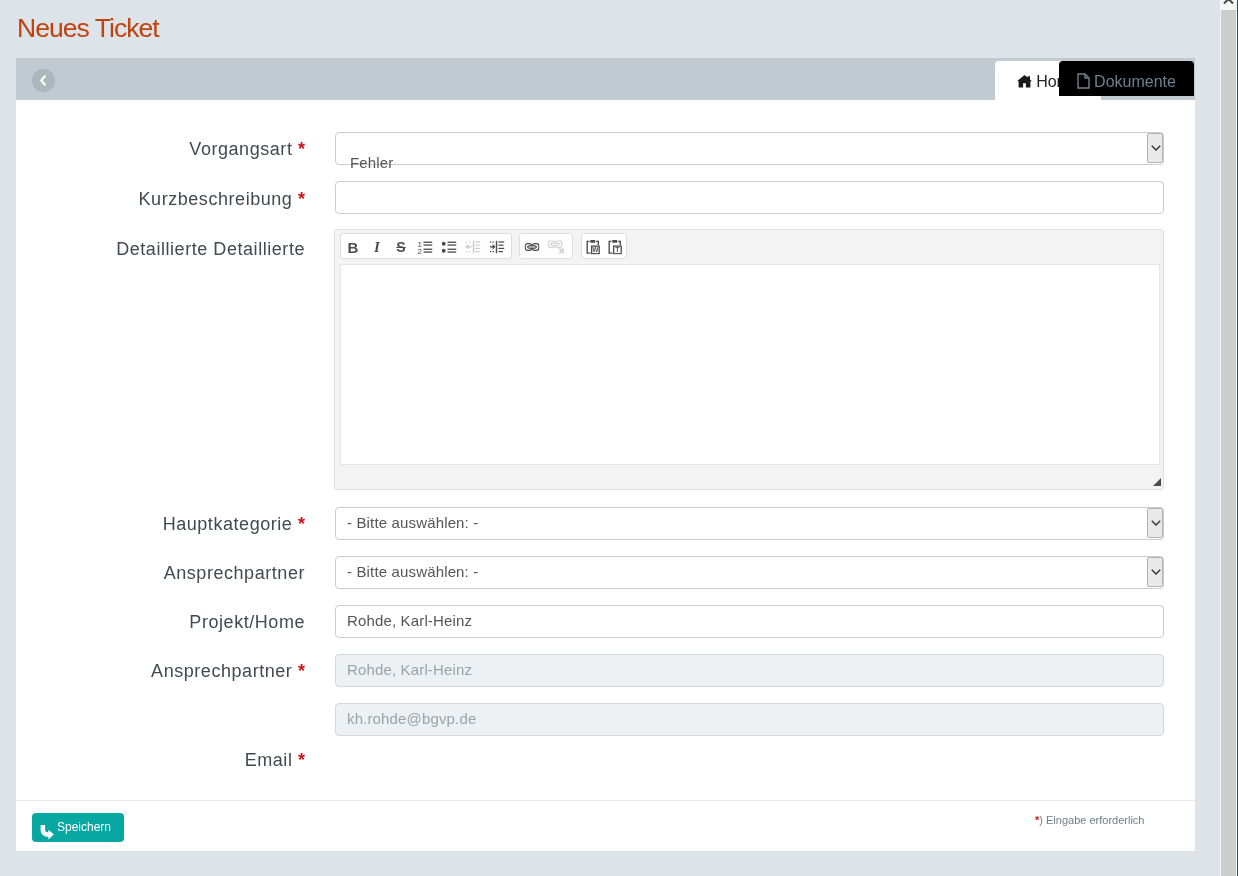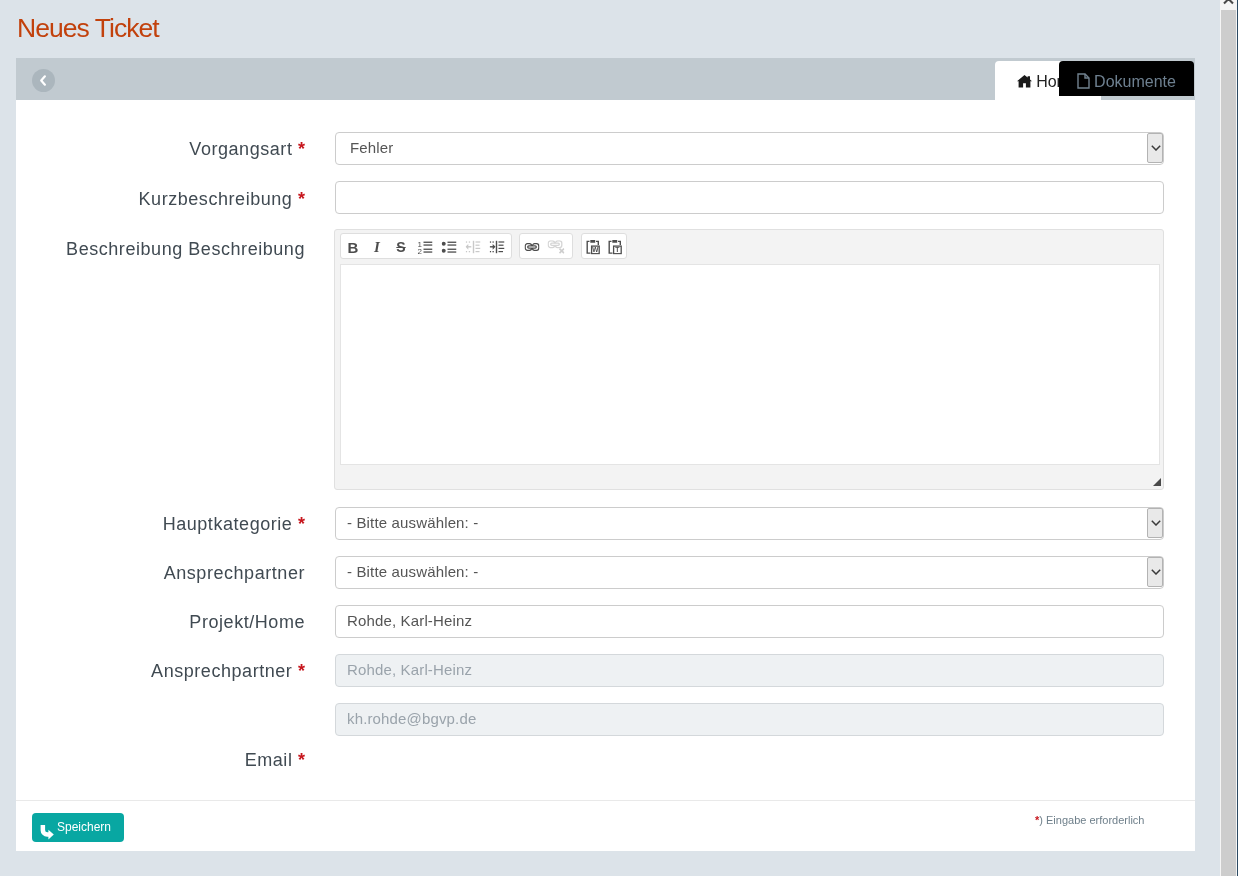--- a/index.html
+++ b/index.html
@@ -53,31 +53,31 @@
 <div class="tab tab-home"><svg width="15" height="13" viewBox="0 0 15 13">
       <path d="M7.5 0 L10.6 2.6 L10.6 1.2 L13 1.2 L13 4.6 L15 6.3 L13.4 6.3 L13.4 12.6 L8.9 12.6 L8.9 8.3 L6.1 8.3 L6.1 12.6 L1.6 12.6 L1.6 6.3 L0 6.3 Z" fill="#1a1a1a"></path>
     </svg>Home</div>
 <div class="tab tab-doc"><svg width="13" height="16" viewBox="0 0 13 16">
       <path d="M1 1 L8 1 L12 5 L12 15 L1 15 Z" fill="none" stroke="#72828f" stroke-width="1.4"></path>
       <path d="M8 1 L8 5 L12 5" fill="none" stroke="#72828f" stroke-width="1.4"></path>
     </svg>Dokumente</div>
 <div class="panel"></div>
 
 <div class="lbl" style="top:139px;">Vorgangsart <b>*</b></div>
-<div class="ctrl" style="top:132px; padding:0 14px;">Fehler</div>
+<div class="ctrl" style="top:132px; padding:15px 14px;">Fehler</div>
 <div class="selarrow" style="top:133px;">
     <svg width="10" height="6" viewBox="0 0 10 6">
       <path d="M0.8 0.8 L5 5 L9.2 0.8" stroke="#3a3a3a" stroke-width="1.5" fill="none"></path>
     </svg>
   </div>
 
 <div class="lbl" style="top:189px;">Kurzbeschreibung <b>*</b></div>
 <div class="ctrl" style="top:181px;"></div>
 
-<div class="lbl" style="top:239px;">Beschreibung Beschreibung</div>
+<div class="lbl" style="top:239px;">Detaillierte Detaillierte</div>
 <div class="ed">
   <div class="ed-grp" style="left:5px; width:172px;">
     <div class="ed-btn"><span class="tB">B</span></div>
     <div class="ed-btn"><span class="tI">I</span></div>
     <div class="ed-btn"><span class="tS">S</span></div>
     <div class="ed-btn"><svg width="15" height="14" viewBox="0 0 15 14">
           <g fill="#4d4d4d">
             <text x="0" y="6.8" font-size="8" font-family="Liberation Sans">1</text>
             <text x="0" y="14" font-size="8" font-family="Liberation Sans">2</text>
             <rect x="6" y="1.6" width="9" height="1.3"></rect>

